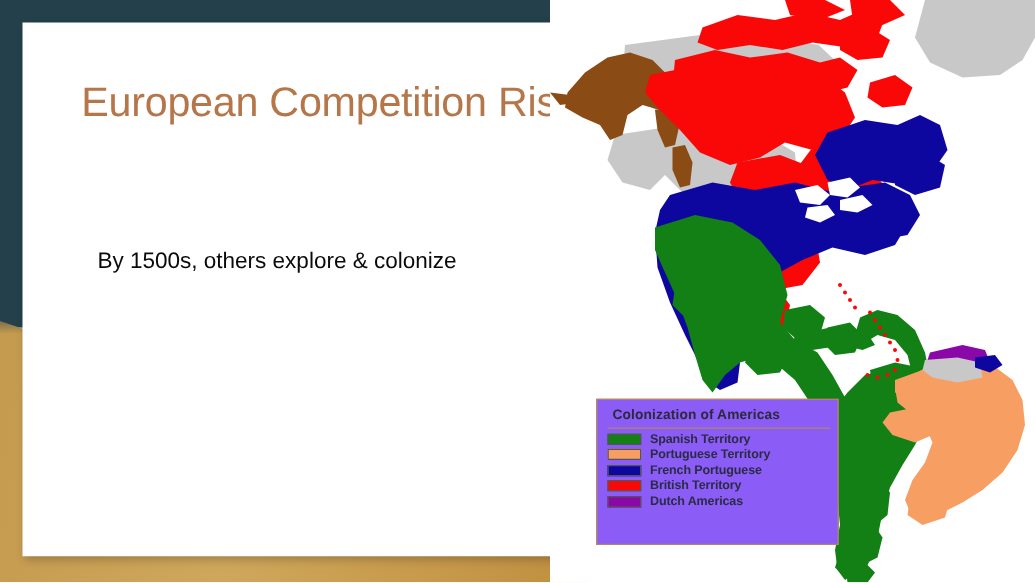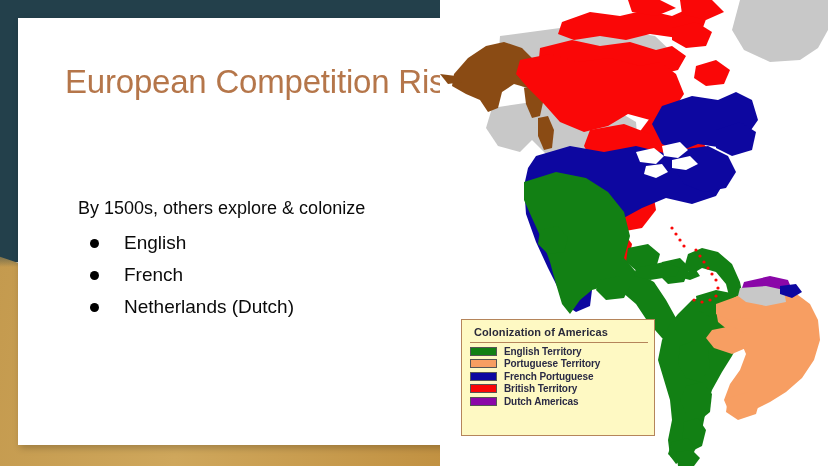--- a/index.html
+++ b/index.html
@@ -131,25 +131,25 @@
     left: 440px;
     top: 0px;
     width: 388px;
     height: 466px;
   }
   .map-wrap svg { display: block; }
 
   
   .legend {
     position: absolute;
-    left: 461px;
+    left: 477px;
     top: 319px;
     width: 194px;
     height: 117px;
-    background: #fef9c3;
+    background: #8b5cf6;
     border: 1px solid #b5855b;
     box-sizing: border-box;
   }
   .legend-title {
     position: absolute;
     left: 12px;
     top: 6px;
     font-size: 11px;
     font-weight: bold;
     color: #2a2a3a;
@@ -200,34 +200,20 @@
   <div class="deco-gold"></div>
   <div class="deco-teal-shadow"></div>
 
   <div class="card"></div>
 
   <div class="slide-title">European Competition Rises</div>
 
   <div class="body-block">
     <div class="lead">By 1500s, others explore &amp; colonize</div>
 
-    <ul class="level1">
-      <li>
-        <span class="bullet1"></span>
-        <span>English</span>
-      </li>
-      <li>
-        <span class="bullet1"></span>
-        <span>French</span>
-      </li>
-      <li>
-        <span class="bullet1"></span>
-        <span>Netherlands (Dutch)</span>
-      </li>
-    </ul>
 
   </div>
 
   <div class="map-wrap">
     <svg width="388" height="466" viewBox="0 0 388 466" xmlns="http://www.w3.org/2000/svg">
       <rect x="0" y="0" width="388" height="466" fill="#ffffff"></rect>
 
       <g fill="#c8c8c8">
         <path d="M300 0 L388 0 L388 30 L378 48 L360 60 L330 62 L304 50 L292 30 Z"></path>
         <path d="M60 36 L120 28 L180 30 L215 36 L236 56 L228 88 L205 104 L168 112 L140 106 L118 92 L98 96 L78 84 L58 62 Z"></path>
@@ -328,21 +314,21 @@
       </g>
     </svg>
   </div>
 
   <div class="legend">
     <div class="legend-title">Colonization of Americas</div>
     <div class="legend-rule"></div>
     <div class="legend-items">
       <div class="legend-row">
         <span class="swatch" style="background-color: rgb(18, 128, 20);"></span>
-        <span class="legend-label">English Territory</span>
+        <span class="legend-label">Spanish Territory</span>
       </div>
       <div class="legend-row">
         <span class="swatch" style="background-color: rgb(247, 158, 98);"></span>
         <span class="legend-label">Portuguese Territory</span>
       </div>
       <div class="legend-row">
         <span class="swatch" style="background-color: rgb(13, 7, 160);"></span>
         <span class="legend-label">French Portuguese</span>
       </div>
       <div class="legend-row">

